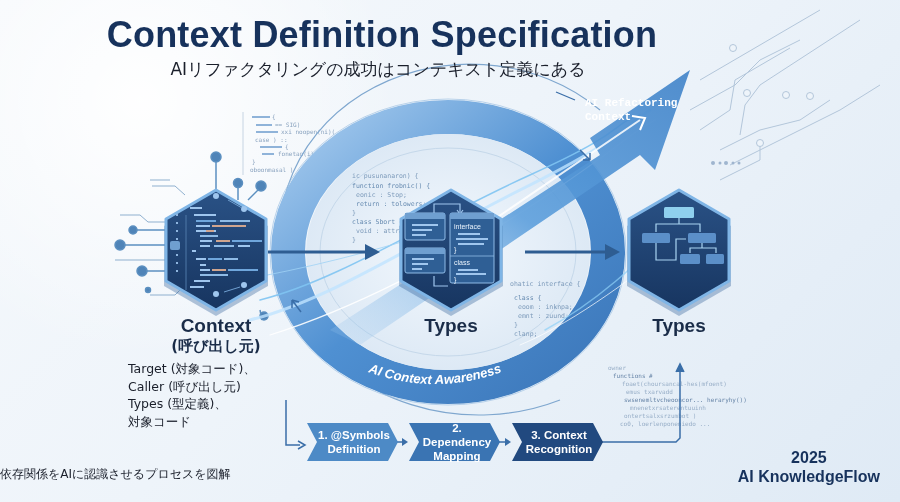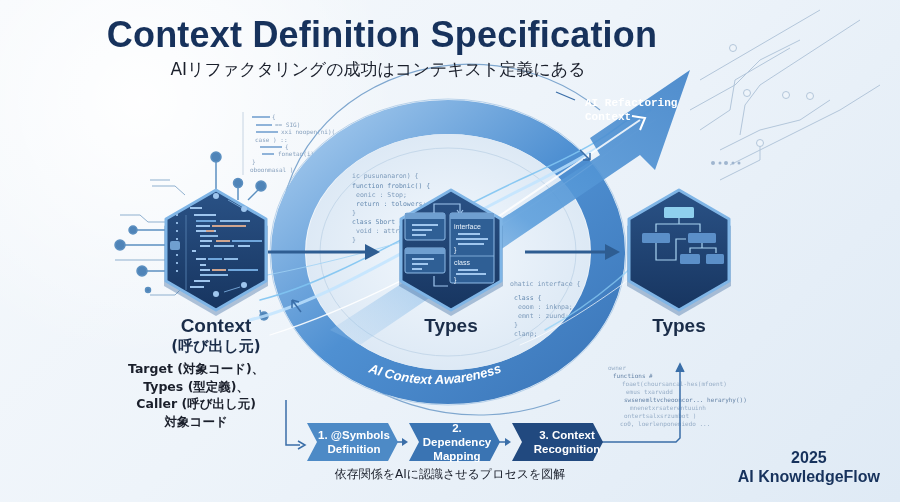--- a/index.html
+++ b/index.html
@@ -23,35 +23,35 @@
     position:absolute; left:0; width:756px; top:58px; text-align:center;
     font-size:17px; color:#1a1f2b;
   }
   .label-main {
     position:absolute; text-align:center; font-weight:700;
     font-family:"Liberation Sans", sans-serif; color:#1a2c48; font-size:19px; line-height:20px;
   }
   .label-sub { display:block; font-size:15px; font-weight:700; font-family:"DejaVu Sans", sans-serif; }
   .note {
     position:absolute; left:128px; top:360px; font-size:12.5px; line-height:17.5px;
-    color:#1a1f2b; font-weight:700;text-align:center;
+    color:#1a1f2b; font-weight:400;
   }
   .arrow-label {
     position:absolute; left:585px; top:96px; width:110px; text-align:left;
     color:#ffffff; font-size:11px; font-weight:600; line-height:14px;
     font-family:Liberation Mono, monospace;
   }
   .step {
     position:absolute; top:423px; height:38px; color:#fff;
     font-family:"Liberation Sans", sans-serif; font-size:11.5px; font-weight:600;
     display:flex; align-items:center; justify-content:center; text-align:center; line-height:14px;
   }
   .step span { position:relative; z-index:2; }
   .caption {
-    position:absolute; left:0; width:900px; top:466px; text-align:center;
+    position:absolute; left:0; width:900px; top:466px; text-align:left;
     font-size:12px; color:#1a1f2b;
   }
   .brand {
     position:absolute; right:20px; top:448px; text-align:center;
     font-family:"Liberation Sans", sans-serif; font-weight:700; color:#17325c;
     font-size:16px; line-height:19px;
   }
 </style>
 </head>
 <body>
@@ -330,32 +330,32 @@
 </div>
 <div class="label-main" style="left:391px; top:316px; width:120px;">
   <span>Types</span>
 </div>
 <div class="label-main" style="left:614px; top:316px; width:130px;">
   <span>Types</span>
 </div>
 
 <div class="note">
   <div>Target (対象コード)、</div>
+  <div>Caller (呼び出し元)</div>
   <div>Types (型定義)、</div>
-  <div>Caller (呼び出し元)</div>
   <div>対象コード</div>
 </div>
 
 <div class="step" style="left:315px; width:78px;justify-content:center;">
   <span><span>1. @Symbols</span><br><span>Definition</span></span>
 </div>
 <div class="step" style="left:417px; width:80px;">
   <span><span>2. Dependency</span><br><span>Mapping</span></span>
 </div>
-<div class="step" style="left:518px; width:82px;margin-left:8px;">
+<div class="step" style="left:518px; width:82px;">
   <span><span>3. Context</span><br><span>Recognition</span></span>
 </div>
 
 <div class="caption">依存関係をAIに認識させるプロセスを図解</div>
 
 <div class="brand">
   <div>2025</div>
   <div>AI KnowledgeFlow</div>
 </div>
 

